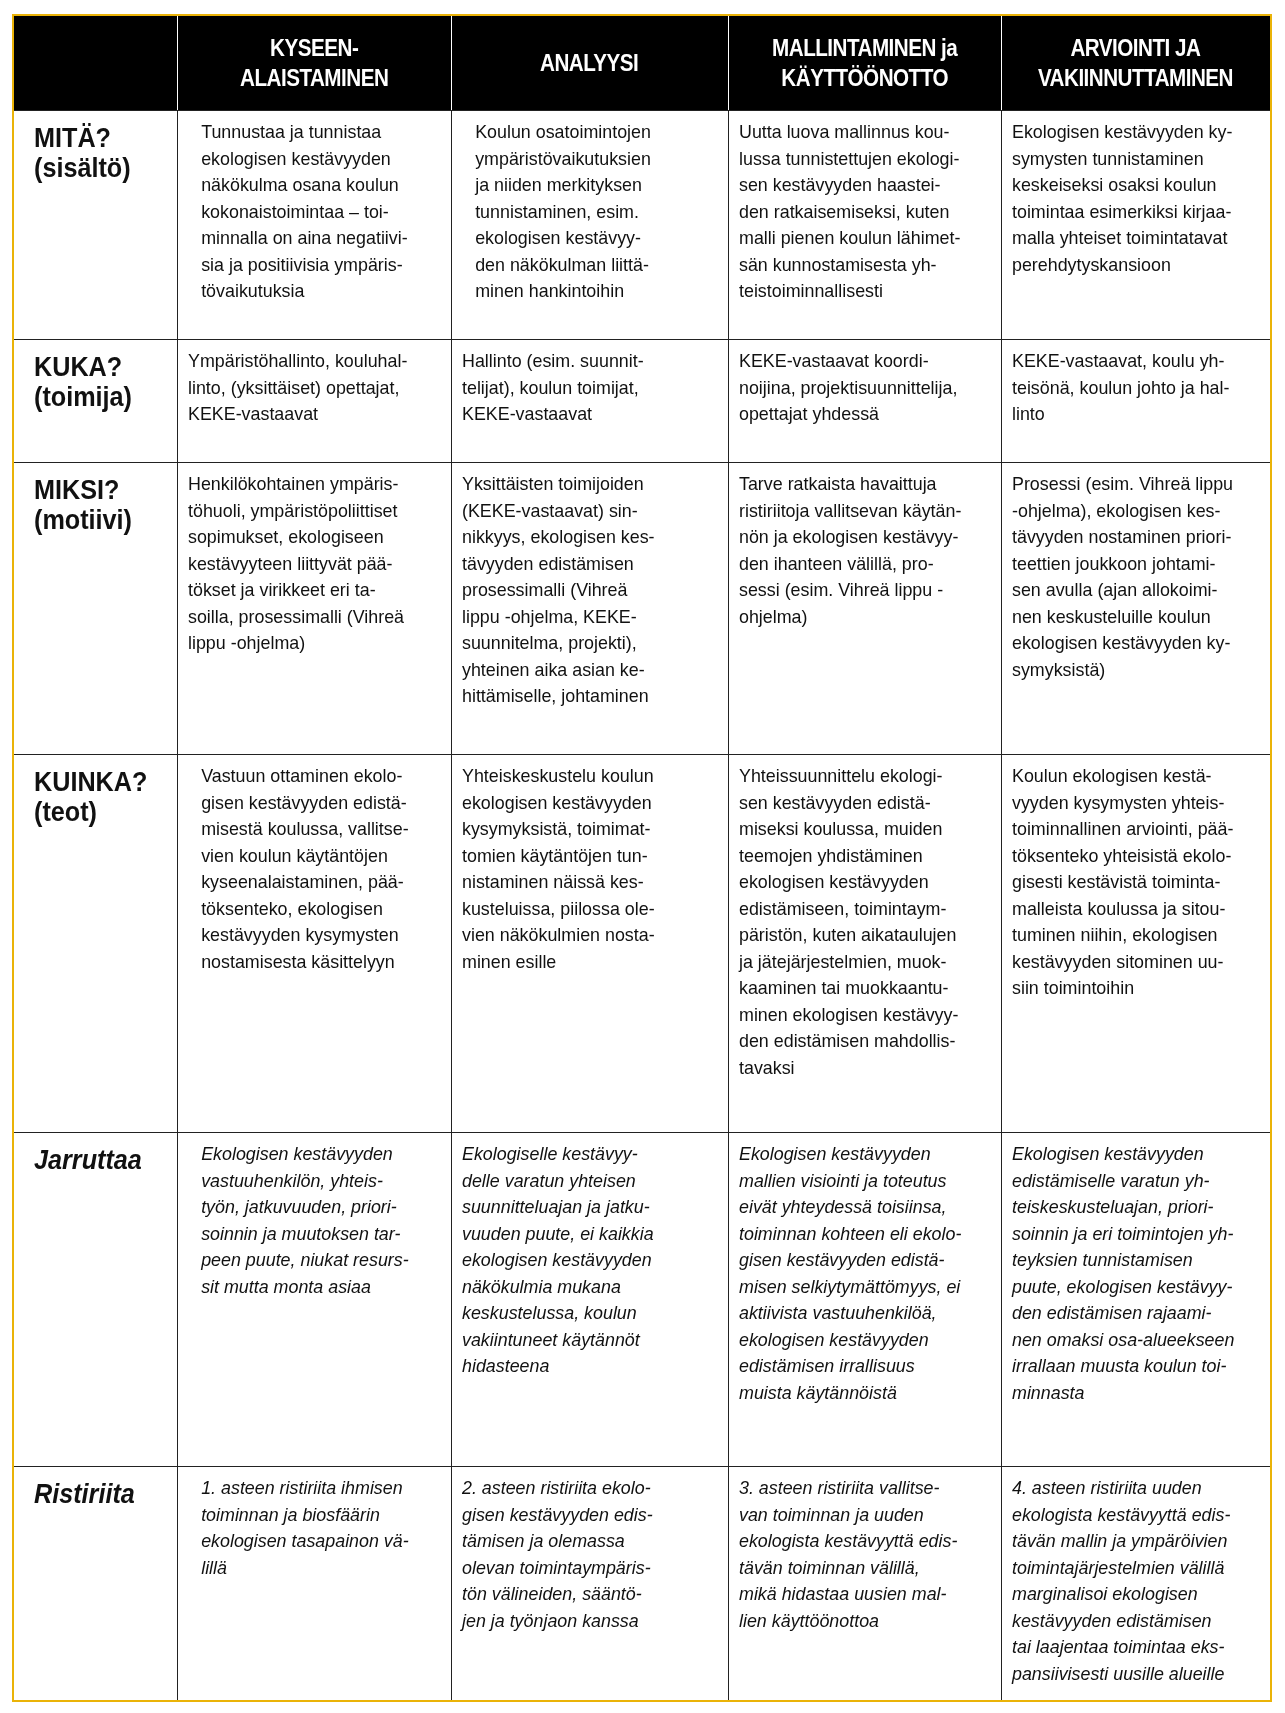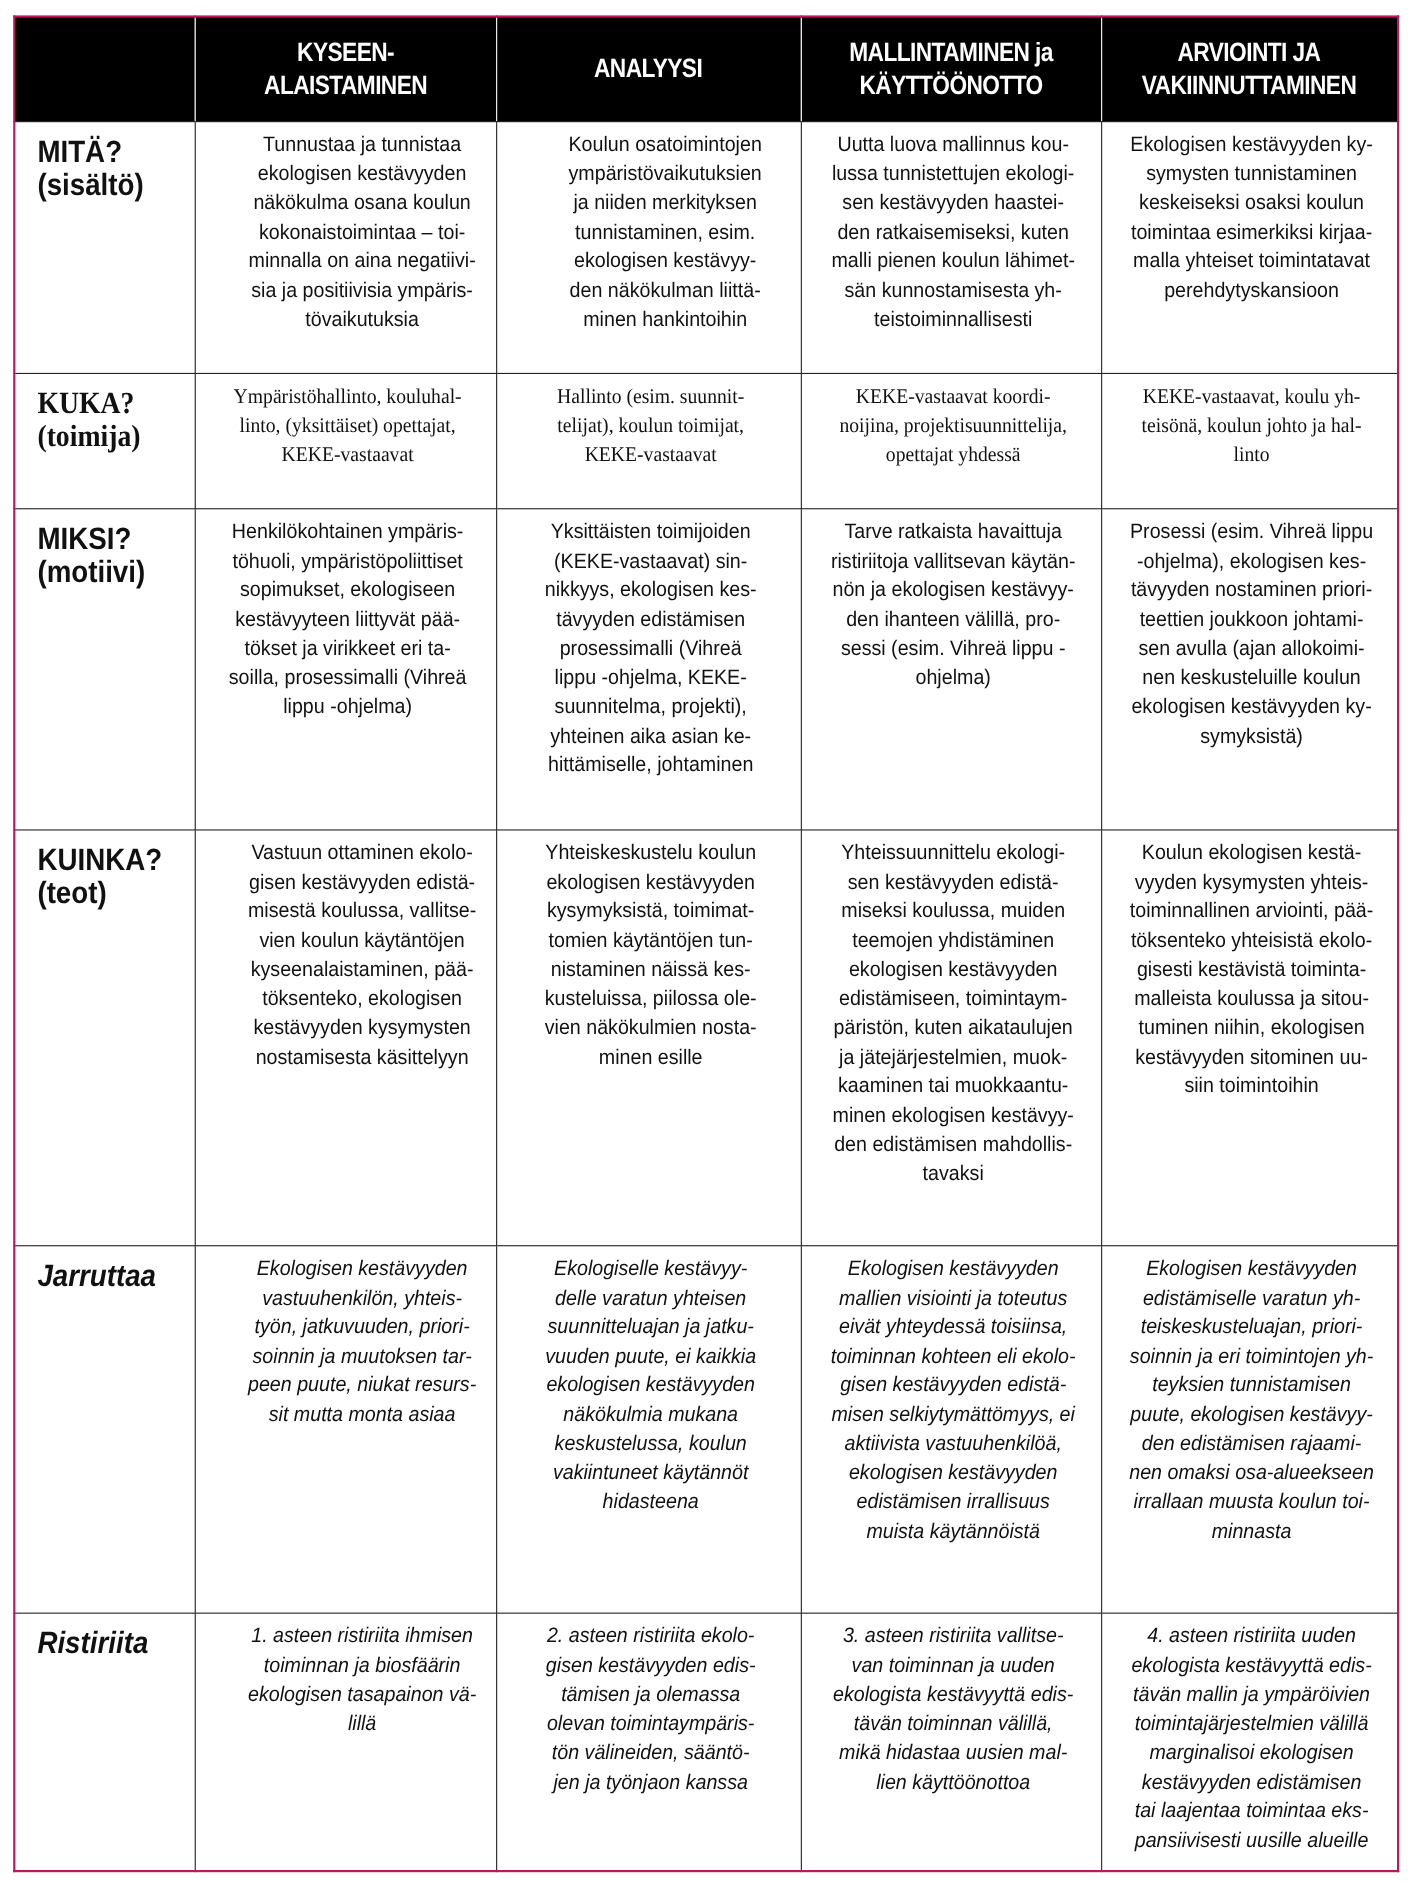--- a/index.html
+++ b/index.html
@@ -1,36 +1,36 @@
 <!DOCTYPE html>
 <html><head>
   <meta charset="utf-8">
   <style>
     html, body { margin: 0; padding: 0; background: #ffffff; }
     body { width: 1285px; height: 1713px; position: relative; font-family: "Liberation Sans", sans-serif; color: #111; }
-    .tbl { position: absolute; left: 12px; top: 14px; width: 1258px; border-collapse: collapse; table-layout: fixed; border: 2px solid #be185d; }
+    .tbl { position: absolute; left: 12px; top: 14px; width: 1258px; border-collapse: collapse; table-layout: fixed; border: 2px solid #eab308; }
     .tbl col.c0 { width: 164px; }
     .tbl col.c1 { width: 274px; }
     .tbl col.c2 { width: 277px; }
     .tbl col.c3 { width: 273px; }
     .tbl col.c4 { width: 270px; }
     .tbl th, .tbl td { border: 1.5px solid #222; vertical-align: top; padding: 0; }
     .tbl thead th { background: #000; color: #fff; height: 94px; vertical-align: middle; text-align: center; font-weight: bold; font-size: 24px; line-height: 30px; letter-spacing: -0.6px; border-color: #fff; border-top-color:#000; border-bottom-color:#222; }
     .tbl thead th:first-child { border-left-color:#000; }
     .tbl thead th:last-child { border-right-color:#000; }
     .hdr-text { display: inline-block; transform: scaleX(0.86); white-space: pre-line; }
     .rowhead { font-weight: bold; font-size: 28px; line-height: 30px; padding: 12px 0 0 20px !important; }
     .rowhead .lbl { display: block; transform: scaleX(0.9); transform-origin: left; white-space: pre-line; }
     .rowhead.italic { font-style: italic; }
-    .cell { font-size: 19px; line-height: 26.5px; padding: 8px 6px 8px 10px !important; text-align: center; }
+    .cell { font-size: 19px; line-height: 26.5px; padding: 8px 6px 8px 10px !important; }
     .cell .txt { display: block; transform: scaleX(0.94); transform-origin: left; width: 106%; white-space: pre-line; }
     .cell.ind .txt { padding-left: 14px; }
     .cell.italic { font-style: italic; }
     tr.r-mita td { height: 212px; }
-    tr.r-kuka td { height: 106px; font-family: Liberation Serif, serif; }
+    tr.r-kuka td { height: 106px; }
     tr.r-miksi td { height: 275px; }
     tr.r-kuinka td { height: 361px; }
     tr.r-jarruttaa td { height: 317px; }
     tr.r-ristiriita td { height: 217px; margin-left: 32px; }
   </style>
 </head>
 <body>
 
 <table class="tbl">
   <colgroup>

